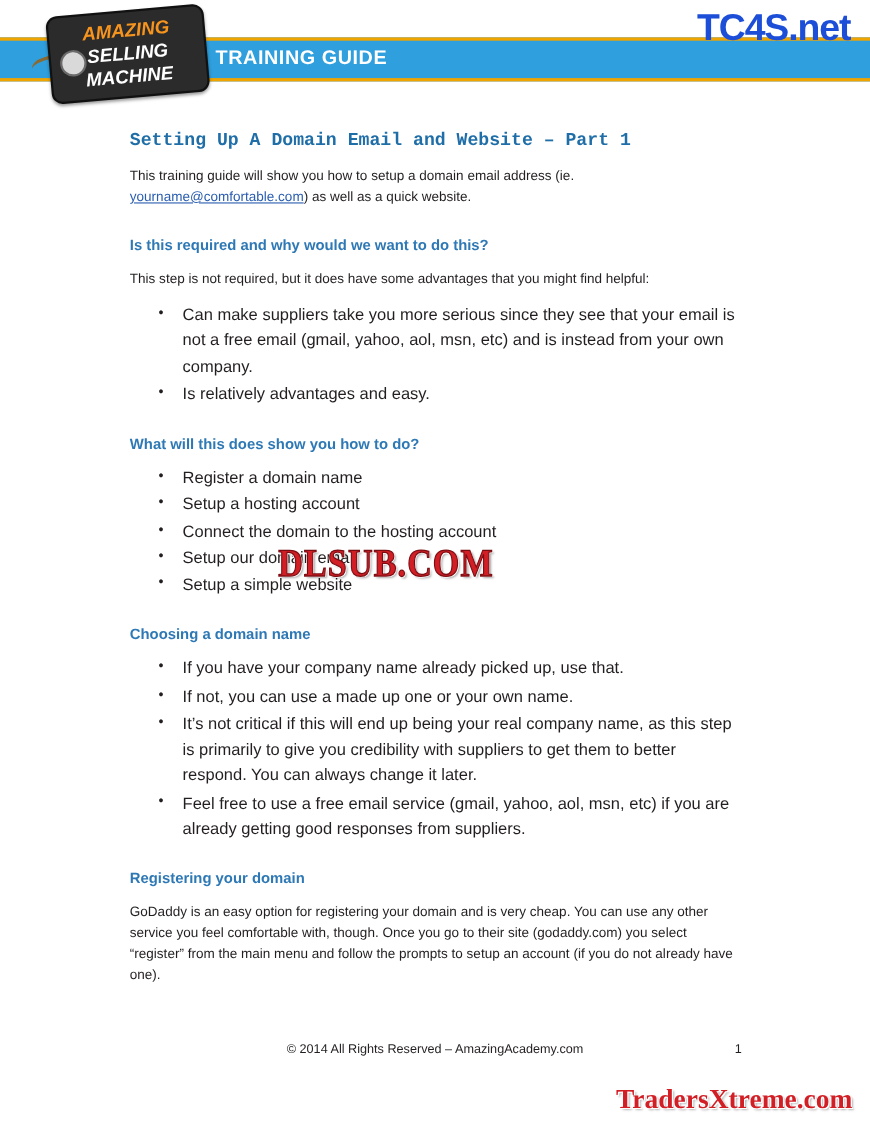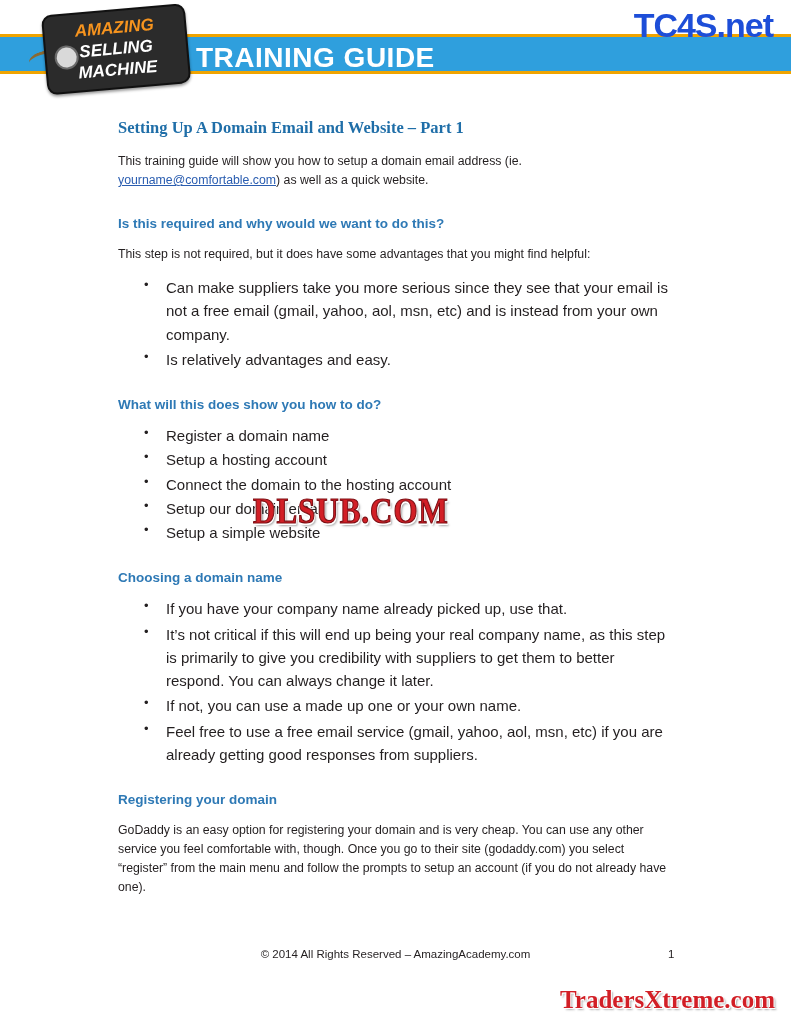--- a/index.html
+++ b/index.html
@@ -30,21 +30,21 @@
     height: 40px;
     background: #2f9fdd;
     border-top: 3px solid #f0a400;
     border-bottom: 3px solid #f0a400;
     box-sizing: border-box;
   }
   .header-title {
     position: absolute;
     left: 196px;
     top: 42px;
-    font-size: 28px;
+    font-size: 18px;
     font-weight: bold;
     color: #ffffff;
     letter-spacing: 0.5px;
     font-family: "Liberation Sans", sans-serif;
   }
   .brand-right {
     position: absolute;
     right: 18px;
     top: 6px;
     font-size: 34px;
@@ -112,21 +112,21 @@
   }
   .page-inner {
     padding: 0 118px 0 118px;
     width: 555px;
   }
   h1.doc-title {
     color: #1f6ea8;
     font-size: 16.5px;
     font-weight: bold;
     margin: 22px 0 0 0;
-    font-family: Liberation Serif, serif;
+    font-family: Liberation Mono, monospace;
   }
   h2.section {
     color: #2e79b5;
     font-size: 13.5px;
     font-weight: bold;
     margin: 26px 0 0 0;
     font-family: "Liberation Sans", sans-serif;
   }
   p.para {
     font-size: 12.3px;
@@ -258,22 +258,22 @@
       <li>Register a domain name</li>
       <li>Setup a hosting account</li>
       <li>Connect the domain to the hosting account</li>
       <li>Setup our domain email</li>
       <li>Setup a simple website</li>
     </ul>
 
     <h2 class="section">Choosing a domain name</h2>
     <ul class="bullets">
       <li>If you have your company name already picked up, use that.</li>
+      <li>If not, you can use a made up one or your own name.</li>
       <li>It’s not critical if this will end up being your real company name, as this step is primarily to give you credibility with suppliers to get them to better respond.  You can always change it later.</li>
-      <li>If not, you can use a made up one or your own name.</li>
       <li>Feel free to use a free email service (gmail, yahoo, aol, msn, etc) if you are already getting good responses from suppliers.</li>
     </ul>
 
     <h2 class="section">Registering your domain</h2>
     <p class="para">GoDaddy is an easy option for registering your domain and is very cheap.  You can use any other service you feel comfortable with, though.  Once you go to their site (godaddy.com) you select “register” from the main menu and follow the prompts to setup an account (if you do not already have one).</p>
 
   </div>
 </div>
 
 <div class="wm-dlsub">DLSUB.COM</div>

